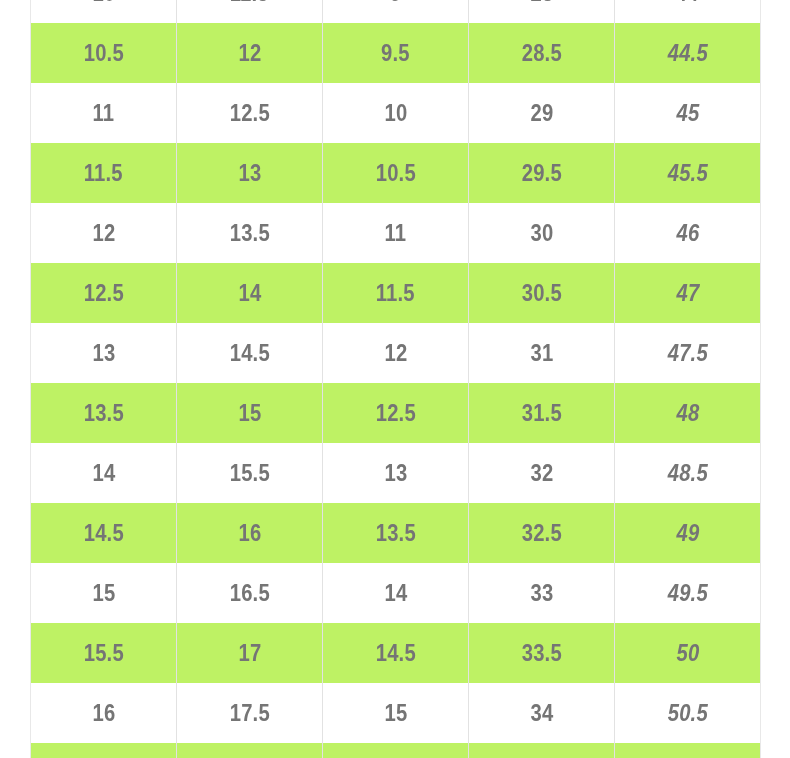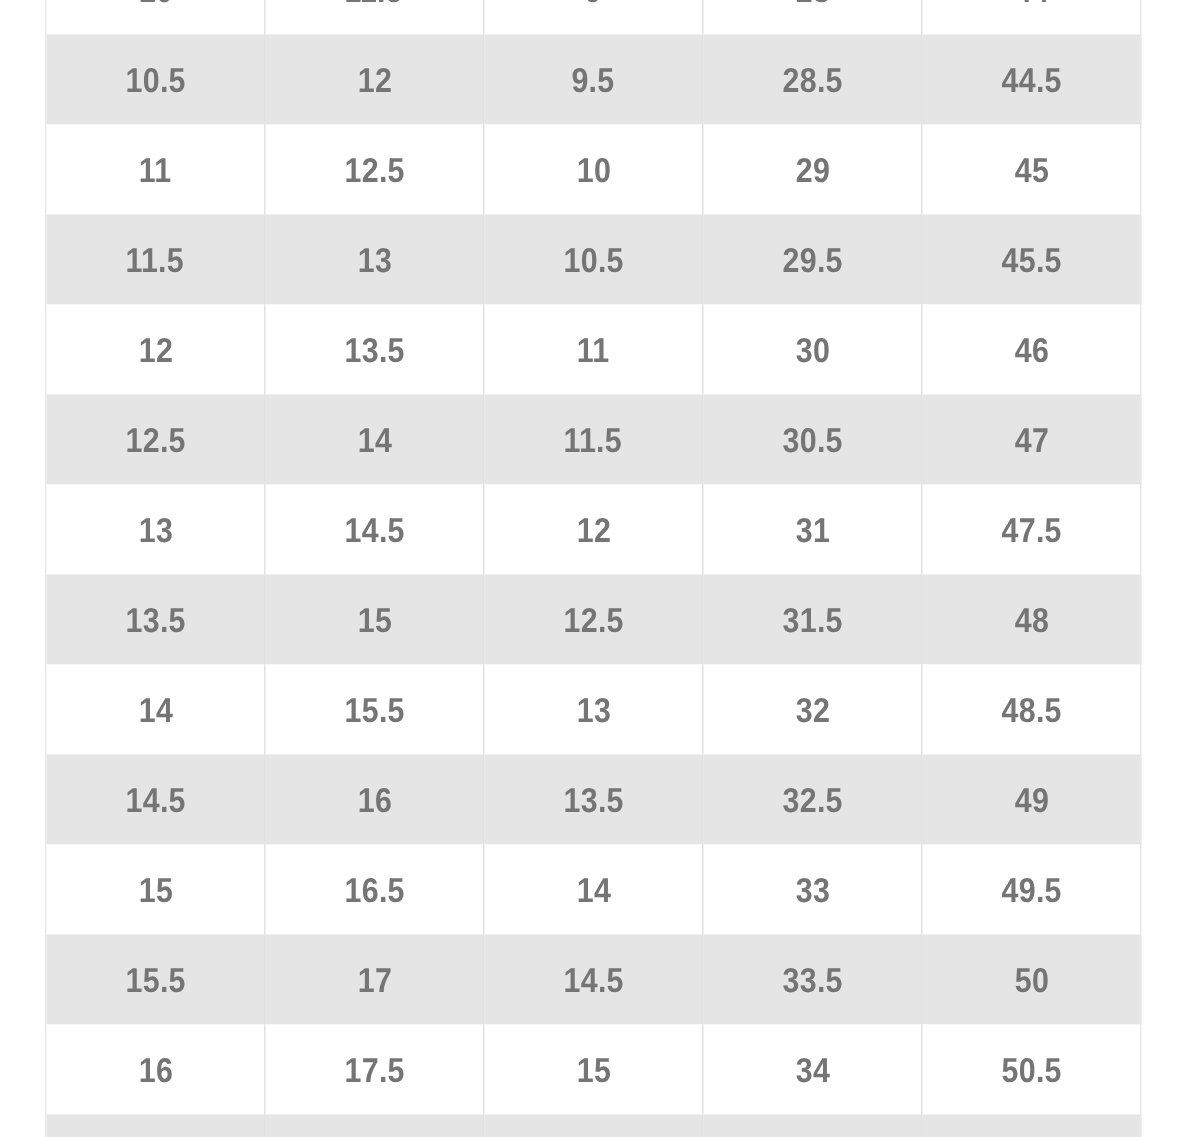--- a/index.html
+++ b/index.html
@@ -55,26 +55,26 @@
     letter-spacing: 0.2px;
     color: #757575;
     background: #ffffff;
     border-left: 1px solid #e2e2e2;
     border-right: 1px solid #e2e2e2;
     font-family: "Liberation Sans", sans-serif;
   }
 
   
   #size-table tr.striped td {
-    background: #e5e5e5;
+    background: #bef264;
   }
 
   
   #size-table td:first-child { border-left: 1px solid #e8e8e8; }
-  #size-table td:last-child  { border-right: 1px solid #e8e8e8; }
+  #size-table td:last-child  { border-right: 1px solid #e8e8e8; font-style: italic; }
 
   
   .cell-value {
     display: inline-block;
     transform: scaleX(0.88);
     transform-origin: center;
     white-space: nowrap;
   }
 </style>
 </head>

